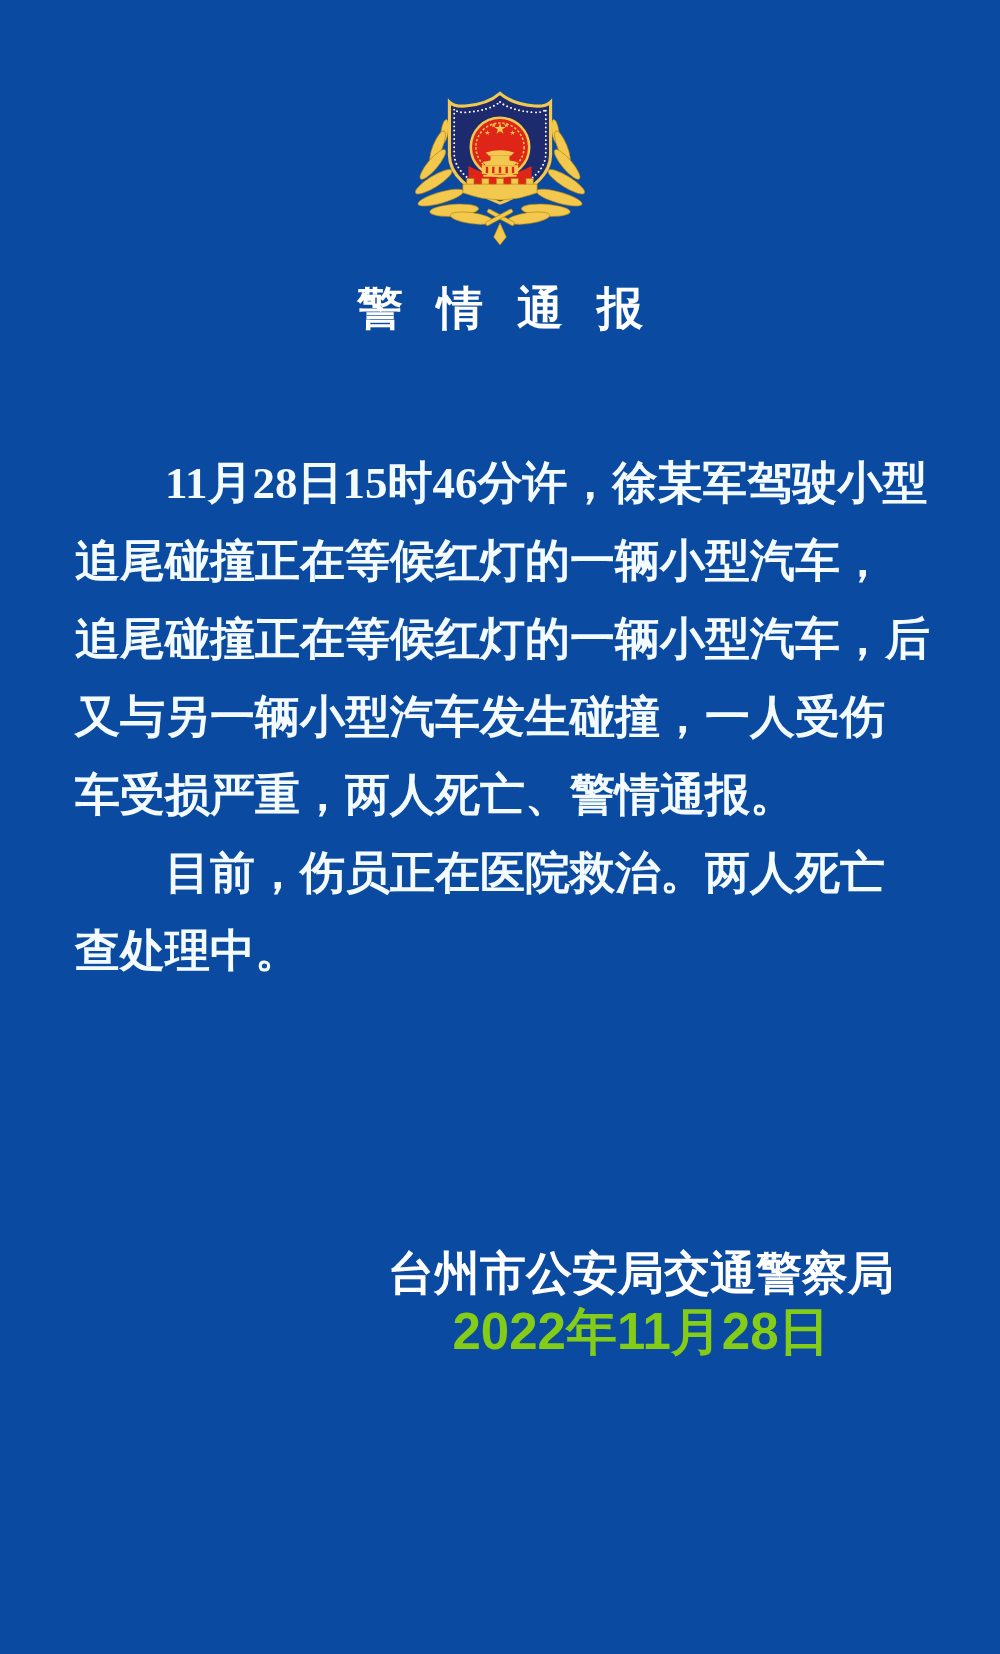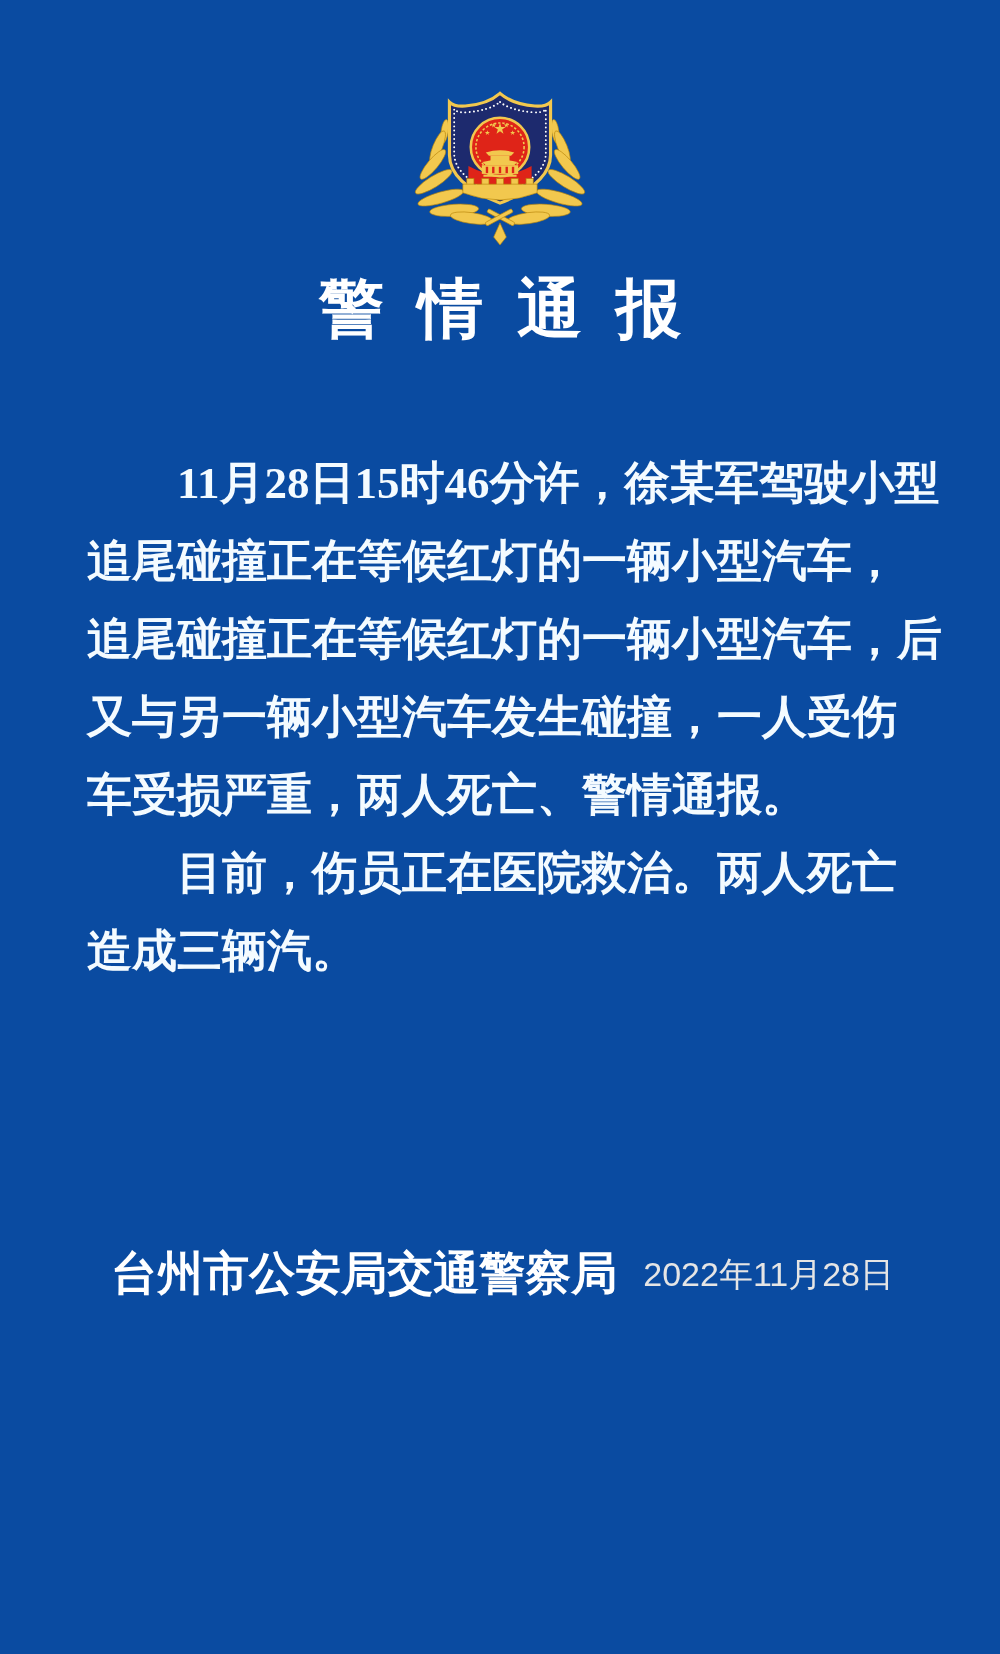--- a/index.html
+++ b/index.html
@@ -23,62 +23,61 @@
   }
   .emblem svg { width: 100%; height: 100%; overflow: visible; display: block; }
   
   .title {
     position: absolute;
     top: 266px;
     left: 0;
     width: 100%;
     text-align: center;
     color: #ffffff;
-    font-size: 65px;
+    font-size: 46px;
     font-weight: bold;
     letter-spacing: 34px;
     padding-left: 34px;
     box-sizing: border-box;
     line-height: 86px;
     white-space: nowrap;
   }
   
   .bulletin {
     position: absolute;
     top: 444px;
     left: 75px;
     right: 72px;
     color: #f4fbff;
     font-size: 45px;
     font-weight: bold;
     line-height: 78px;
   }
-  .bulletin .line { white-space: nowrap; margin-left: 12px; }
+  .bulletin .line { white-space: nowrap; }
   .bulletin .first-line { text-indent: 2em; }
   
   .footer {
     position: absolute;
     top: 1244px;
     right: 106px;
     display: flex;
-    flex-direction: row;
+    flex-direction: column;
     align-items: center;
-    gap: 26px;
   }
   .signature {
     color: #ffffff;
     font-size: 46px;
     font-weight: bold;
     line-height: 60px;
     white-space: nowrap;
   }
   .date {
-    color: #e5e5e5;
-    font-size: 34px;
-    font-weight: normal;
+    color: #84cc16;
+    font-size: 51px;
+    font-weight: bold;
     font-family: "Liberation Sans", "DejaVu Sans", sans-serif;
     line-height: 56px;
     white-space: nowrap;
   }
 </style>
 </head>
 <body>
 
 <div class="page">
 
@@ -162,21 +161,21 @@
   <div class="bulletin">
     <div>
       <div class="line first-line">11月28日15时46分许，徐某军驾驶小型</div>
       <div class="line">追尾碰撞正在等候红灯的一辆小型汽车，</div>
       <div class="line">追尾碰撞正在等候红灯的一辆小型汽车，后</div>
       <div class="line">又与另一辆小型汽车发生碰撞，一人受伤</div>
       <div class="line">车受损严重，两人死亡、警情通报。</div>
     </div>
     <div>
       <div class="line first-line">目前，伤员正在医院救治。两人死亡</div>
-      <div class="line">造成三辆汽。</div>
+      <div class="line">查处理中。</div>
     </div>
   </div>
 
   <div class="footer">
     <div class="signature">台州市公安局交通警察局</div>
     <div class="date">2022年11月28日</div>
   </div>
 
 </div>
 

